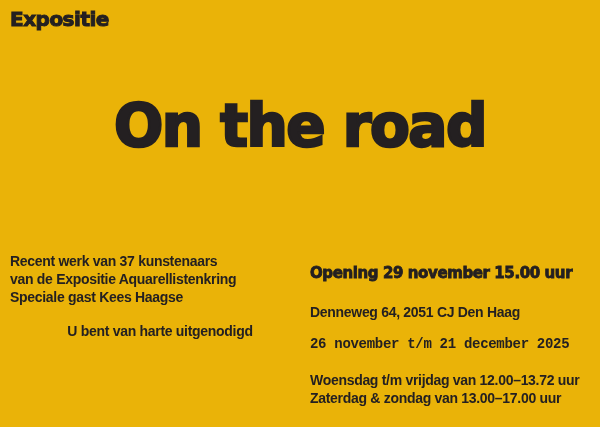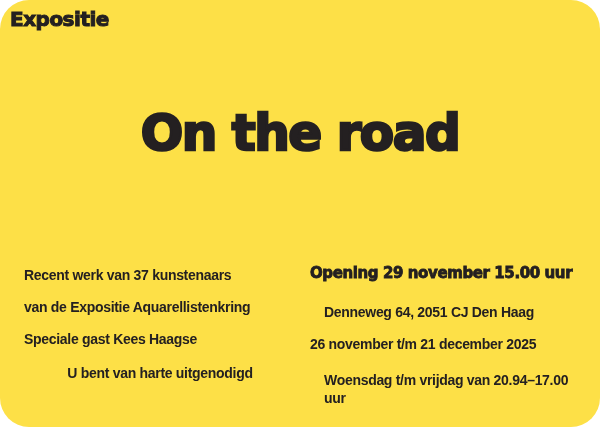--- a/index.html
+++ b/index.html
@@ -4,25 +4,24 @@
 <style>
   html, body {
     margin: 0;
     padding: 0;
     background: #ffffff;
   }
   .poster {
     position: relative;
     width: 600px;
     height: 427px;
-    background: #fde047;
+    background: #eab308;
     color: #242021;
     font-family: "Liberation Sans", sans-serif;
     overflow: hidden;
-    border-radius: 29px;
   }
   
   .display {
     font-family: "DejaVu Sans", sans-serif;
     font-weight: 900;
     color: #242021;
   }
   .kicker {
     position: absolute;
     left: 10px;
@@ -30,42 +29,42 @@
     font-size: 20px;
     line-height: 22px;
     letter-spacing: -0.5px;
     -webkit-text-stroke: 1px #242021;
   }
   .title {
     position: absolute;
     left: 0;
     right: 0;
     top: 100px;
-    margin: 7px;
+    margin: 0;
     text-align: center;
-    font-size: 50px;
+    font-size: 58px;
     line-height: 52px;
     letter-spacing: -1.5px;
     -webkit-text-stroke: 2.5px #242021;
   }
   .columns {
     position: absolute;
     left: 10px;
     right: 10px;
     top: 252px;
     display: flex;
   }
   .col-left {
     flex: 0 0 300px;
   }
   .col-right {
     flex: 1;
   }
   .body-line {
-    margin: 14px;
+    margin: 0;
     font-size: 14px;
     line-height: 18px;
     font-weight: bold;
     letter-spacing: -0.3px;
   }
   .invitation {
     margin-top: 16px;
     text-align: center;
   }
   .opening-line {
@@ -73,20 +72,21 @@
     line-height: 18px;
     letter-spacing: -0.4px;
     -webkit-text-stroke: 0.8px #242021;
     margin: 12px 0 21px 0;
   }
   .venue-block {
     margin: 0 0 14px 0;
   }
   .dates-line {
     margin: 2px 0 18px 0;
+    font-family: Liberation Mono, monospace;
   }
 </style>
 </head>
 <body>
 
 <div class="poster">
 
   <div class="kicker display">Expositie</div>
 
   <h1 class="title display">On the road</h1>
@@ -103,18 +103,19 @@
     <div class="col-right">
       <p class="opening-line display">Opening 29 november 15.00 uur</p>
 
       <div class="venue-block">
         <p class="body-line">Denneweg 64, 2051 CJ Den Haag</p>
       </div>
 
       <p class="body-line dates-line">26 november t/m 21 december 2025</p>
 
       <div>
-        <p class="body-line">Woensdag t/m vrijdag van 20.94–17.00 uur</p>
+        <p class="body-line">Woensdag t/m vrijdag van 12.00–13.72 uur</p>
+        <p class="body-line">Zaterdag &amp; zondag van 13.00–17.00 uur</p>
       </div>
     </div>
 
   </div>
 </div>
 
 </body></html>

